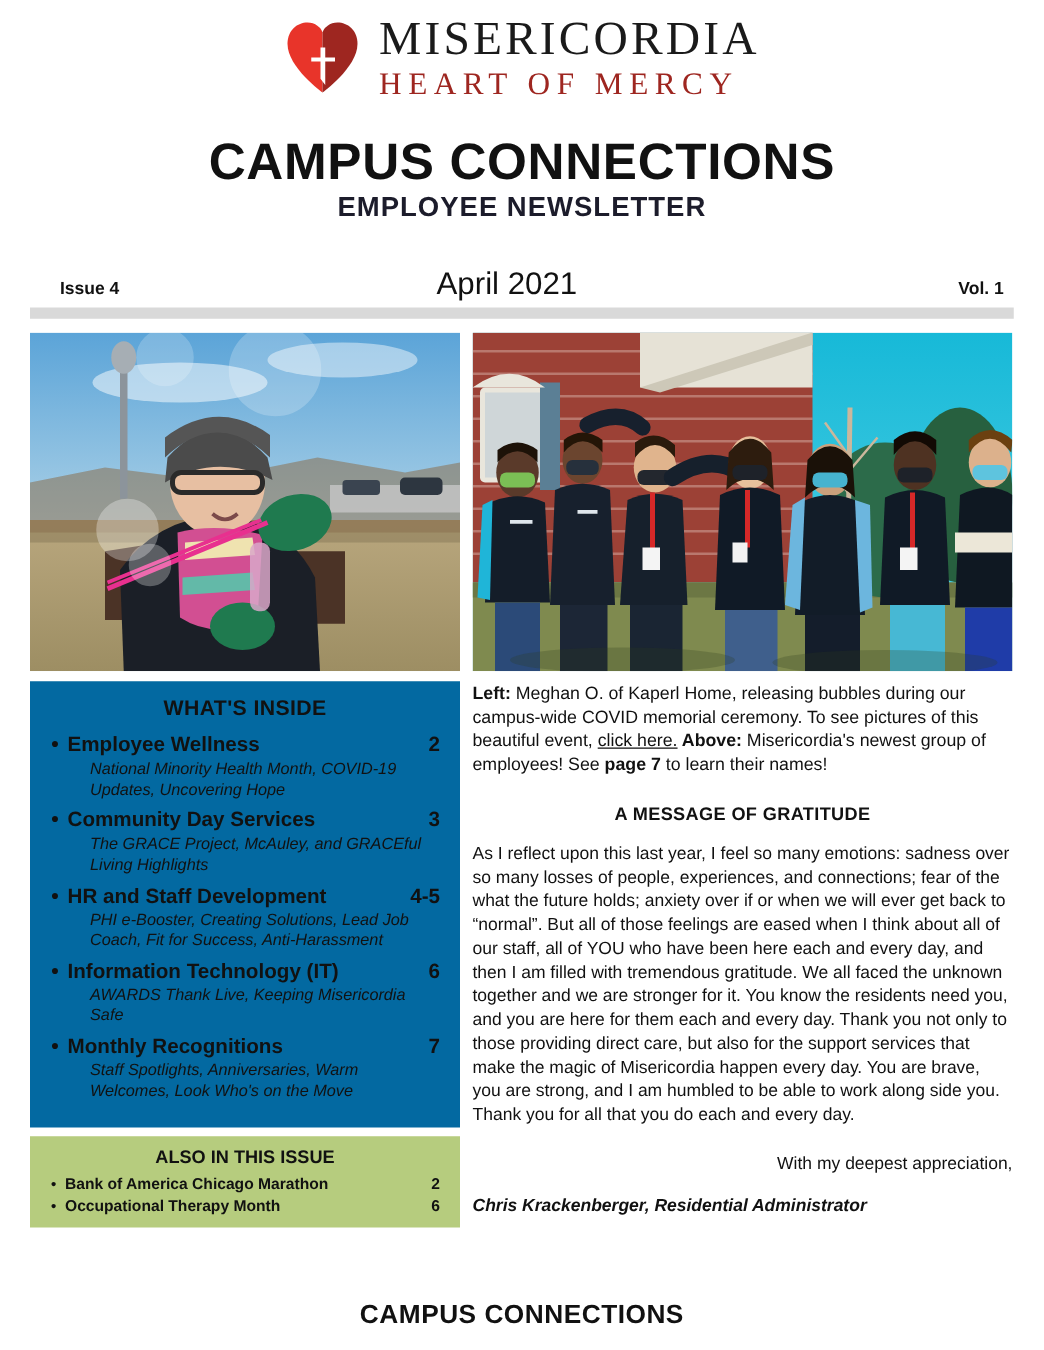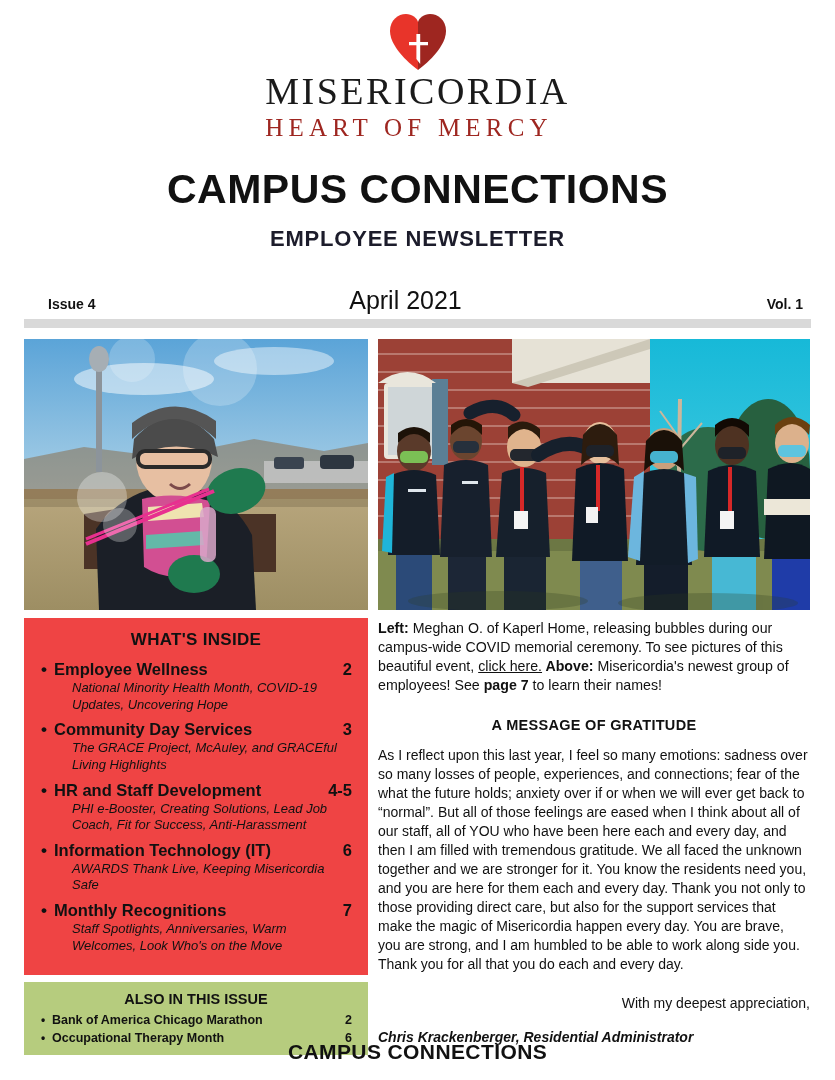--- a/index.html
+++ b/index.html
@@ -21,21 +21,21 @@
   .masthead {
     width: 835px;
     padding-top: 12px;
     display: flex;
     justify-content: center;
     align-items: center;
   }
   .logo-lockup {
     display: flex;
     align-items: center;
-    flex-direction: column;
+    gap: 14px;
   }
   .heart-logo {
     width: 62px;
     height: 60px;
     flex: 0 0 auto;
   }
   .wordmark {
     display: flex;
     flex-direction: column;
     line-height: 1;
@@ -61,21 +61,21 @@
     font-weight: bold;
     letter-spacing: 0.5px;
     margin-top: 26px;
     color: #111;
   }
   .nl-subtitle {
     text-align: center;
     font-size: 22px;
     font-weight: bold;
     letter-spacing: 0.8px;
-    margin-top: 13px;
+    margin-top: 0;
     color: #1c1c2b;
   }
 
   
   .issue-row {
     display: flex;
     align-items: baseline;
     justify-content: space-between;
     margin: 34px 24px 0 24px;
     height: 30px;
@@ -118,21 +118,21 @@
   .columns {
     display: flex;
     gap: 10px;
     margin: 8px 24px 0 24px;
   }
   .col-left  { width: 344px; }
   .col-right { width: 432px; }
 
   
   .whats-inside {
-    background: #ef4444;
+    background: #0369a1;
     padding: 12px 10px 14px 10px;
   }
   .wi-title {
     text-align: center;
     font-size: 17px;
     font-weight: bold;
     letter-spacing: 0.3px;
     color: #111;
     margin-bottom: 10px;
   }

